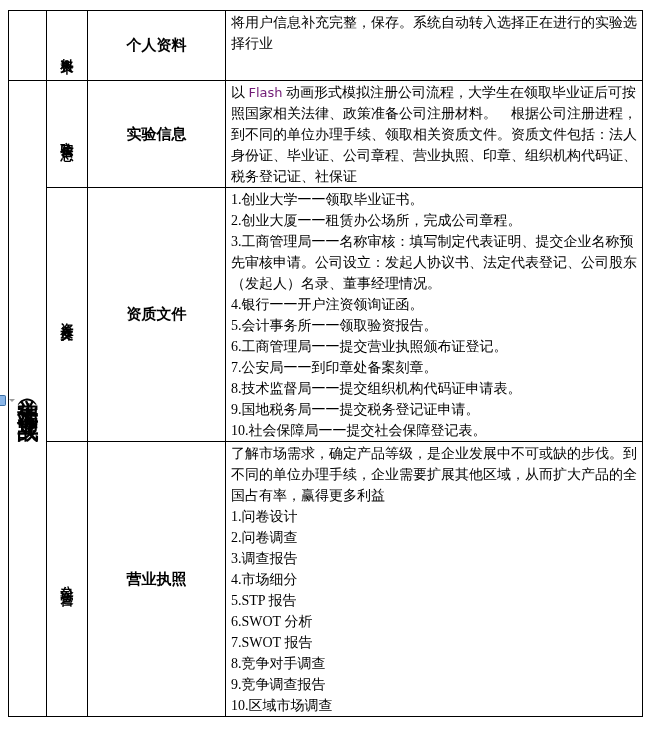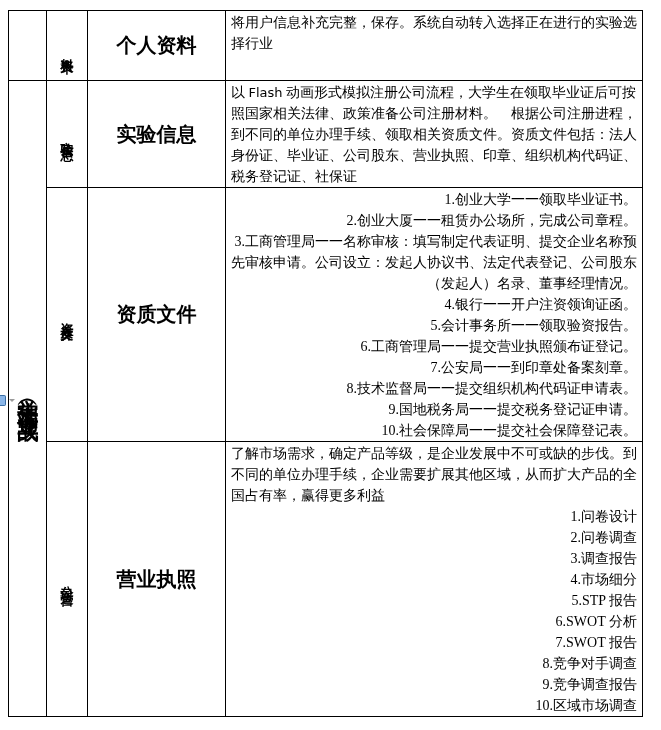--- a/index.html
+++ b/index.html
@@ -51,30 +51,30 @@
   .cat-label {
     font-size: 13px;
     font-weight: bold;
     letter-spacing: 2px;
     line-height: 1;
   }
   .cat-label.tight {
     letter-spacing: -1px;
   }
   .module-label {
-    font-size: 20px;
+    font-size: 15px;
     font-weight: bold;
   }
   .desc {
     font-size: 14px;
     line-height: 21px;
     padding: 1px 5px 0 5px;
     text-align: left;
   }
-  .pre { white-space: pre-line; text-align: right; }
+  .pre { white-space: pre-line; }
   .accent {
     font-family: "DejaVu Sans", "Liberation Sans", sans-serif;
     font-size: 13px;
   }
 
   
   .smart-tag {
     position: absolute;
     left: 0;
     top: 393px;
@@ -135,21 +135,21 @@
         <span class="vtext side-title">学生端（创业实战）</span>
       </td>
       <td class="c2">
         <span class="vtext cat-label">实验信息</span>
       </td>
       <td class="c3">
         <span class="module-label">实验信息</span>
       </td>
       <td class="c4">
         <div class="desc">
-          <span>以 </span><span class="accent" style="color: #000000;">Flash</span><span> 动画形式模拟注册公司流程，大学生在领取毕业证后可按照国家相关法律、政策准备公司注册材料。　根据公司注册进程，到不同的单位办理手续、领取相关资质文件。资质文件包括：法人身份证、毕业证、公司股东、营业执照、印章、组织机构代码证、税务登记证、社保证</span>
+          <span>以 </span><span class="accent" style="color: #701a75;">Flash</span><span> 动画形式模拟注册公司流程，大学生在领取毕业证后可按照国家相关法律、政策准备公司注册材料。　根据公司注册进程，到不同的单位办理手续、领取相关资质文件。资质文件包括：法人身份证、毕业证、公司章程、营业执照、印章、组织机构代码证、税务登记证、社保证</span>
         </div>
       </td>
     </tr>
 
     <tr>
       <td class="c2" style="height:252px">
         <span class="vtext cat-label">资质文件</span>
       </td>
       <td class="c3">
         <span class="module-label">资质文件</span>

